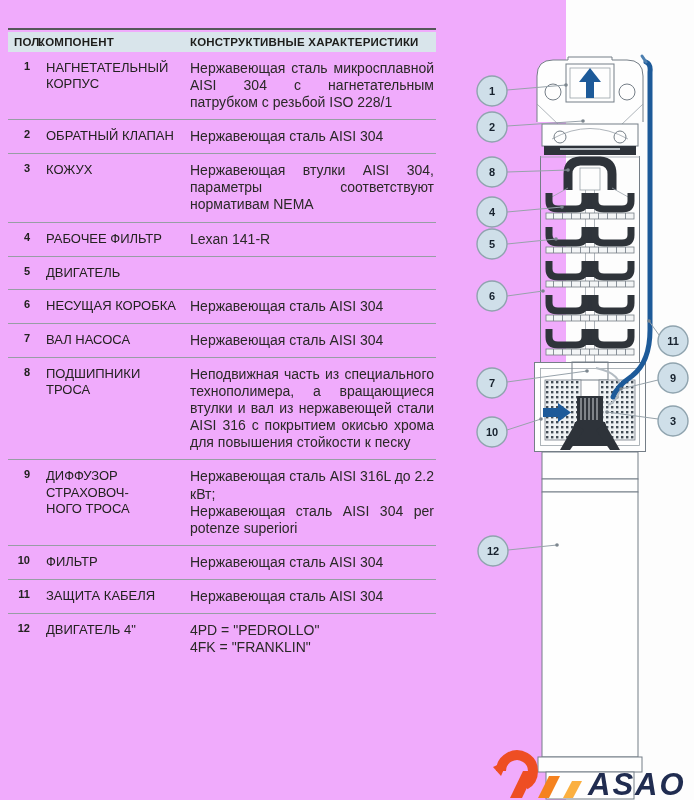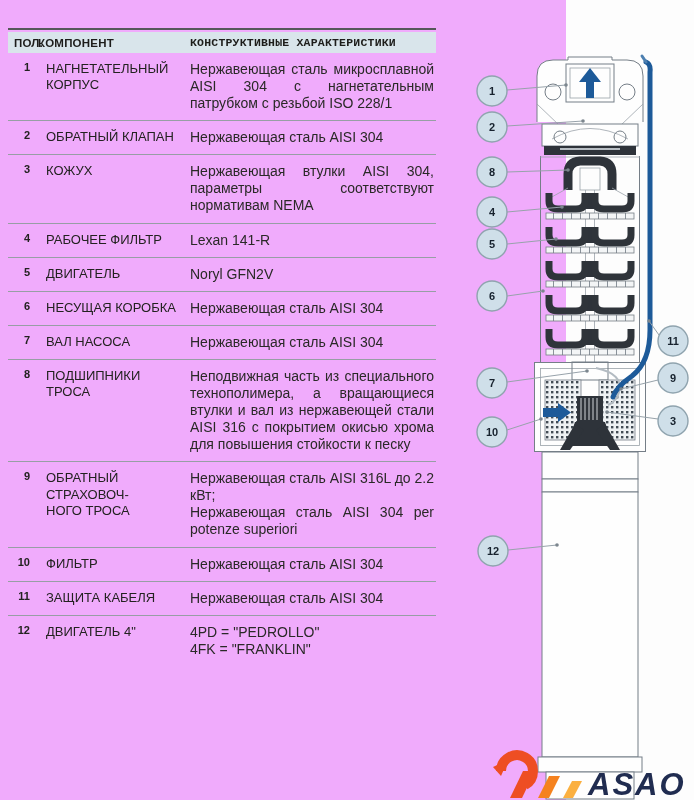--- a/index.html
+++ b/index.html
@@ -5,21 +5,21 @@
   * { margin:0; padding:0; box-sizing:border-box; }
   html,body { width:694px; height:800px; background:#fdfdfd; font-family:"Liberation Sans",sans-serif; overflow:hidden; }
   #page { position:relative; width:566px; height:800px; background:#f0abfc; }
 
   
   .spec-table { position:absolute; left:8px; top:28px; width:428px; border-top:2px solid #55575a; }
   .thead { display:flex; background:#d9e5eb; margin-top:2px; padding:4px 0 4px 0; align-items:center; }
   .thead .h { font-weight:bold; font-size:11.5px; color:#1d1d1b; letter-spacing:.2px; }
   .col-pos   { width:30px; padding-left:6px; flex:none; }
   .col-name  { width:152px; flex:none; }
-  .col-desc  { flex:1; padding-right:4px;font-family:Liberation Mono, monospace; }
+  .col-desc  { flex:1; padding-right:4px; }
   .trow { display:flex; border-bottom:1px solid #979ea4; padding:8px 0 8px 0; }
   .trow:last-child { border-bottom:none; }
   .c-pos  { width:22px; flex:none; text-align:right; font-weight:bold; font-size:11px; color:#232220; }
   .c-gap  { width:16px; flex:none; }
   .c-name { width:144px; flex:none; font-weight:normal; font-size:13px; color:#232220; line-height:1.25; white-space:pre-line; padding-right:6px; }
   .c-desc { flex:1; font-size:14px; color:#2a2927; line-height:1.22; text-align:justify; white-space:pre-line; padding-right:2px; }
 
   
   .diagram { position:absolute; left:430px; top:30px; width:264px; height:770px; z-index:1; }
   .callout-circle { fill:#cfdfe9; stroke:#8fa3ae; stroke-width:1.4; }
@@ -68,21 +68,20 @@
     <div class="trow">
       <div class="c-pos">4</div>
         <div class="c-gap"></div>
       <div class="c-name">РАБОЧЕЕ ФИЛЬТР</div>
       <div class="c-desc">Lexan 141-R</div>
     </div>
     <div class="trow">
       <div class="c-pos">5</div>
         <div class="c-gap"></div>
       <div class="c-name">ДВИГАТЕЛЬ</div>
-      <div class="c-desc">Noryl GFN2V</div>
     </div>
     <div class="trow">
       <div class="c-pos">6</div>
         <div class="c-gap"></div>
       <div class="c-name">НЕСУЩАЯ КОРОБКА</div>
       <div class="c-desc">Нержавеющая сталь AISI 304</div>
     </div>
     <div class="trow">
       <div class="c-pos">7</div>
         <div class="c-gap"></div>
@@ -91,21 +90,21 @@
     </div>
     <div class="trow">
       <div class="c-pos">8</div>
         <div class="c-gap"></div>
       <div class="c-name">ПОДШИПНИКИ ТРОСА</div>
       <div class="c-desc">Неподвижная часть из специального технополимера, а вращающиеся втулки и вал из нержавеющей стали AISI 316 с покрытием окисью хрома для повышения стойкости к песку</div>
     </div>
     <div class="trow">
       <div class="c-pos">9</div>
         <div class="c-gap"></div>
-      <div class="c-name">ОБРАТНЫЙ СТРАХОВОЧ-
+      <div class="c-name">ДИФФУЗОР СТРАХОВОЧ-
 НОГО ТРОСА</div>
       <div class="c-desc">Нержавеющая сталь AISI 316L до 2.2 кВт;
 Нержавеющая сталь AISI 304 per potenze superiori</div>
     </div>
     <div class="trow">
       <div class="c-pos">10</div>
         <div class="c-gap"></div>
       <div class="c-name">ФИЛЬТР</div>
       <div class="c-desc">Нержавеющая сталь AISI 304</div>
     </div>

